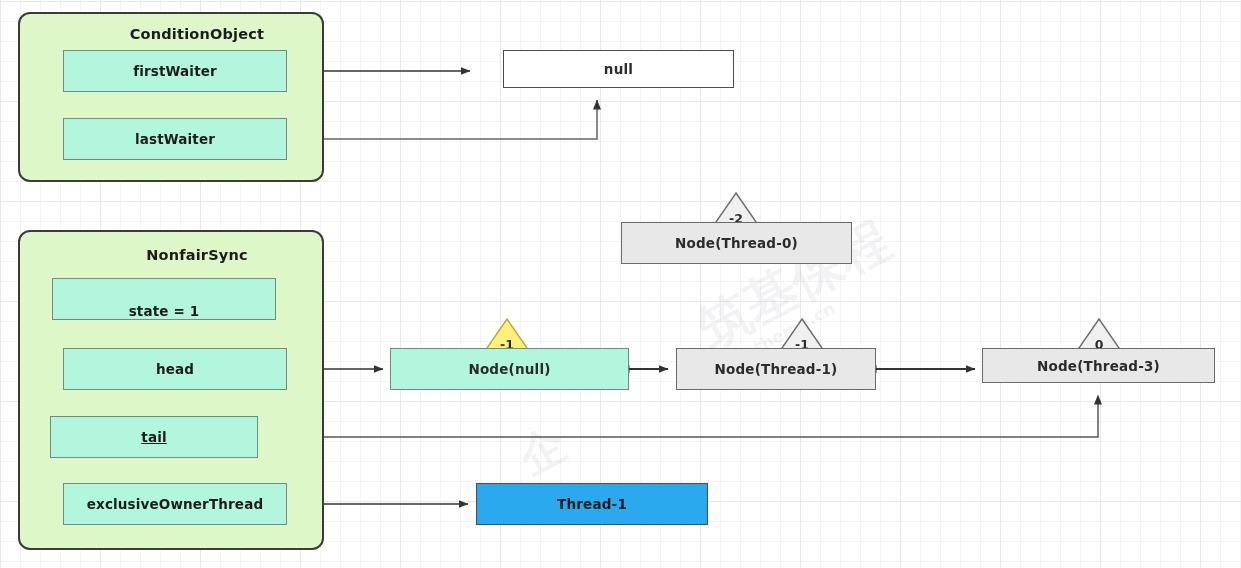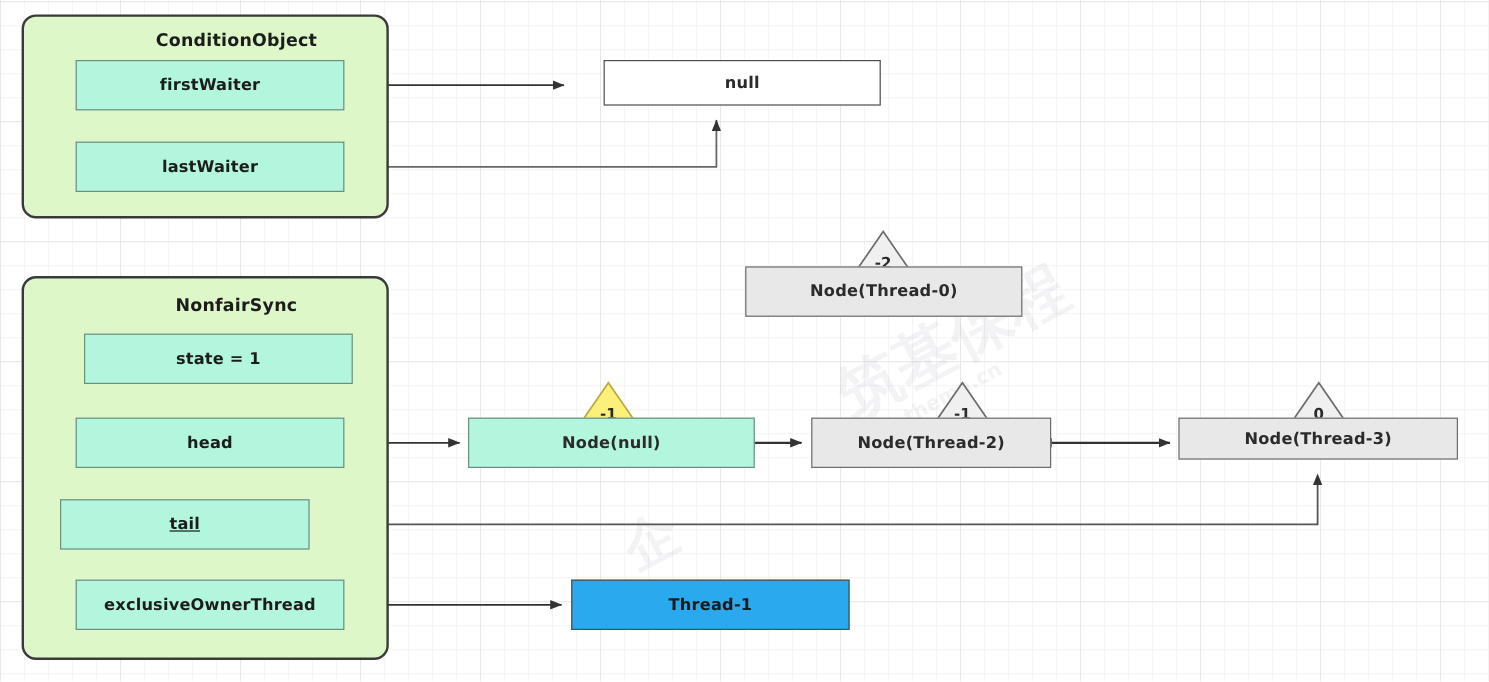--- a/index.html
+++ b/index.html
@@ -186,21 +186,21 @@
   <div class="field-box" style="left:63px; top:50px; width:224px; height:42px;">
     <span>firstWaiter</span>
   </div>
   <div class="field-box" style="left:63px; top:118px; width:224px; height:42px;">
     <span>lastWaiter</span>
   </div>
 
   <div class="group-box" style="left:18px; top:230px; width:306px; height:320px;">
     <div class="group-title" style="top:15px;">NonfairSync</div>
   </div>
-  <div class="field-box" style="left:70px; top:278px; width:224px; height:42px;">
+  <div class="field-box" style="left:52px; top:278px; width:224px; height:42px;align-items:flex-end;">
     <span>state = 1</span>
   </div>
   <div class="field-box" style="left:63px; top:348px; width:224px; height:42px;">
     <span>head</span>
   </div>
   <div class="field-box" style="left:50px; top:416px; width:208px; height:42px;text-decoration:underline;">
     <span>tail</span>
   </div>
   <div class="field-box" style="left:63px; top:483px; width:224px; height:42px;">
     <span>exclusiveOwnerThread</span>
@@ -230,21 +230,21 @@
     <span>Node(null)</span>
   </div>
 
   <div class="tri" style="left:771px; top:317px;">
     <svg width="62" height="46" viewBox="0 0 62 46">
       <polygon points="31,2 60,44 2,44" fill="#f0f0f0" stroke="#6b6b6b" stroke-width="1.4"></polygon>
     </svg>
     <div class="tri-label">-1</div>
   </div>
   <div class="box box-gray" style="left:676px; top:348px; width:200px; height:42px;">
-    <span>Node(Thread-2)</span>
+    <span>Node(Thread-1)</span>
   </div>
 
   <div class="tri" style="left:1068px; top:317px;">
     <svg width="62" height="46" viewBox="0 0 62 46">
       <polygon points="31,2 60,44 2,44" fill="#f0f0f0" stroke="#6b6b6b" stroke-width="1.4"></polygon>
     </svg>
     <div class="tri-label">0</div>
   </div>
   <div class="box box-gray" style="left:982px; top:348px; width:233px; height:35px;">
     <span>Node(Thread-3)</span>

